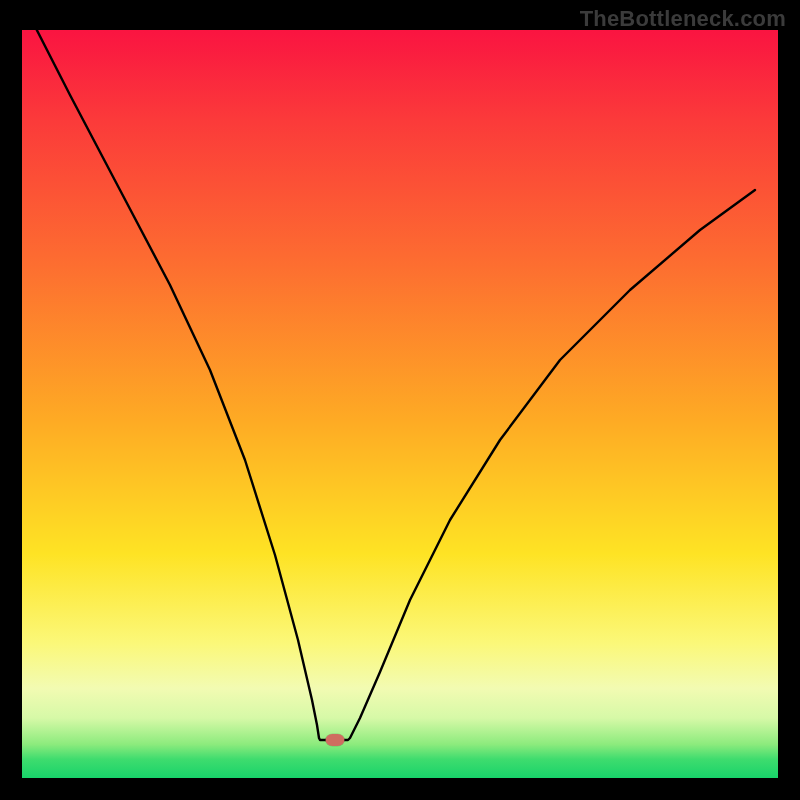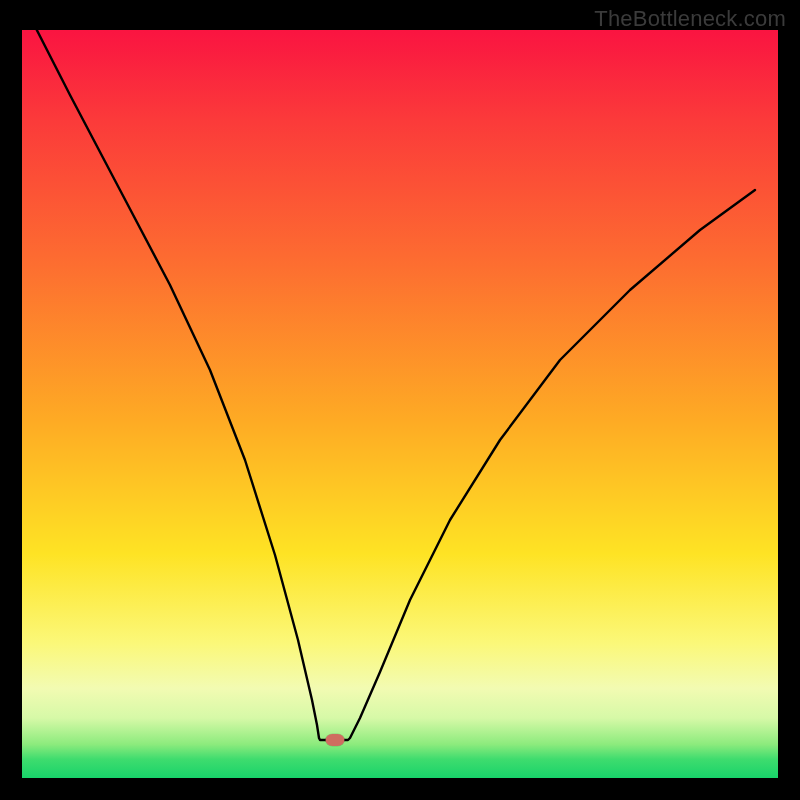--- a/index.html
+++ b/index.html
@@ -16,21 +16,21 @@
     width: 800px;
     height: 800px;
     background: #000000;
   }
   .watermark {
     position: absolute;
     top: 6px;
     right: 14px;
     color: #3b3b3b;
     font-size: 22px;
-    font-weight: 400;
+    font-weight: 700;
     letter-spacing: 0.2px;
     user-select: none;
   }
   .plot-area {
     position: absolute;
     left: 22px;
     top: 30px;
     width: 756px;
     height: 748px;
     overflow: hidden;

